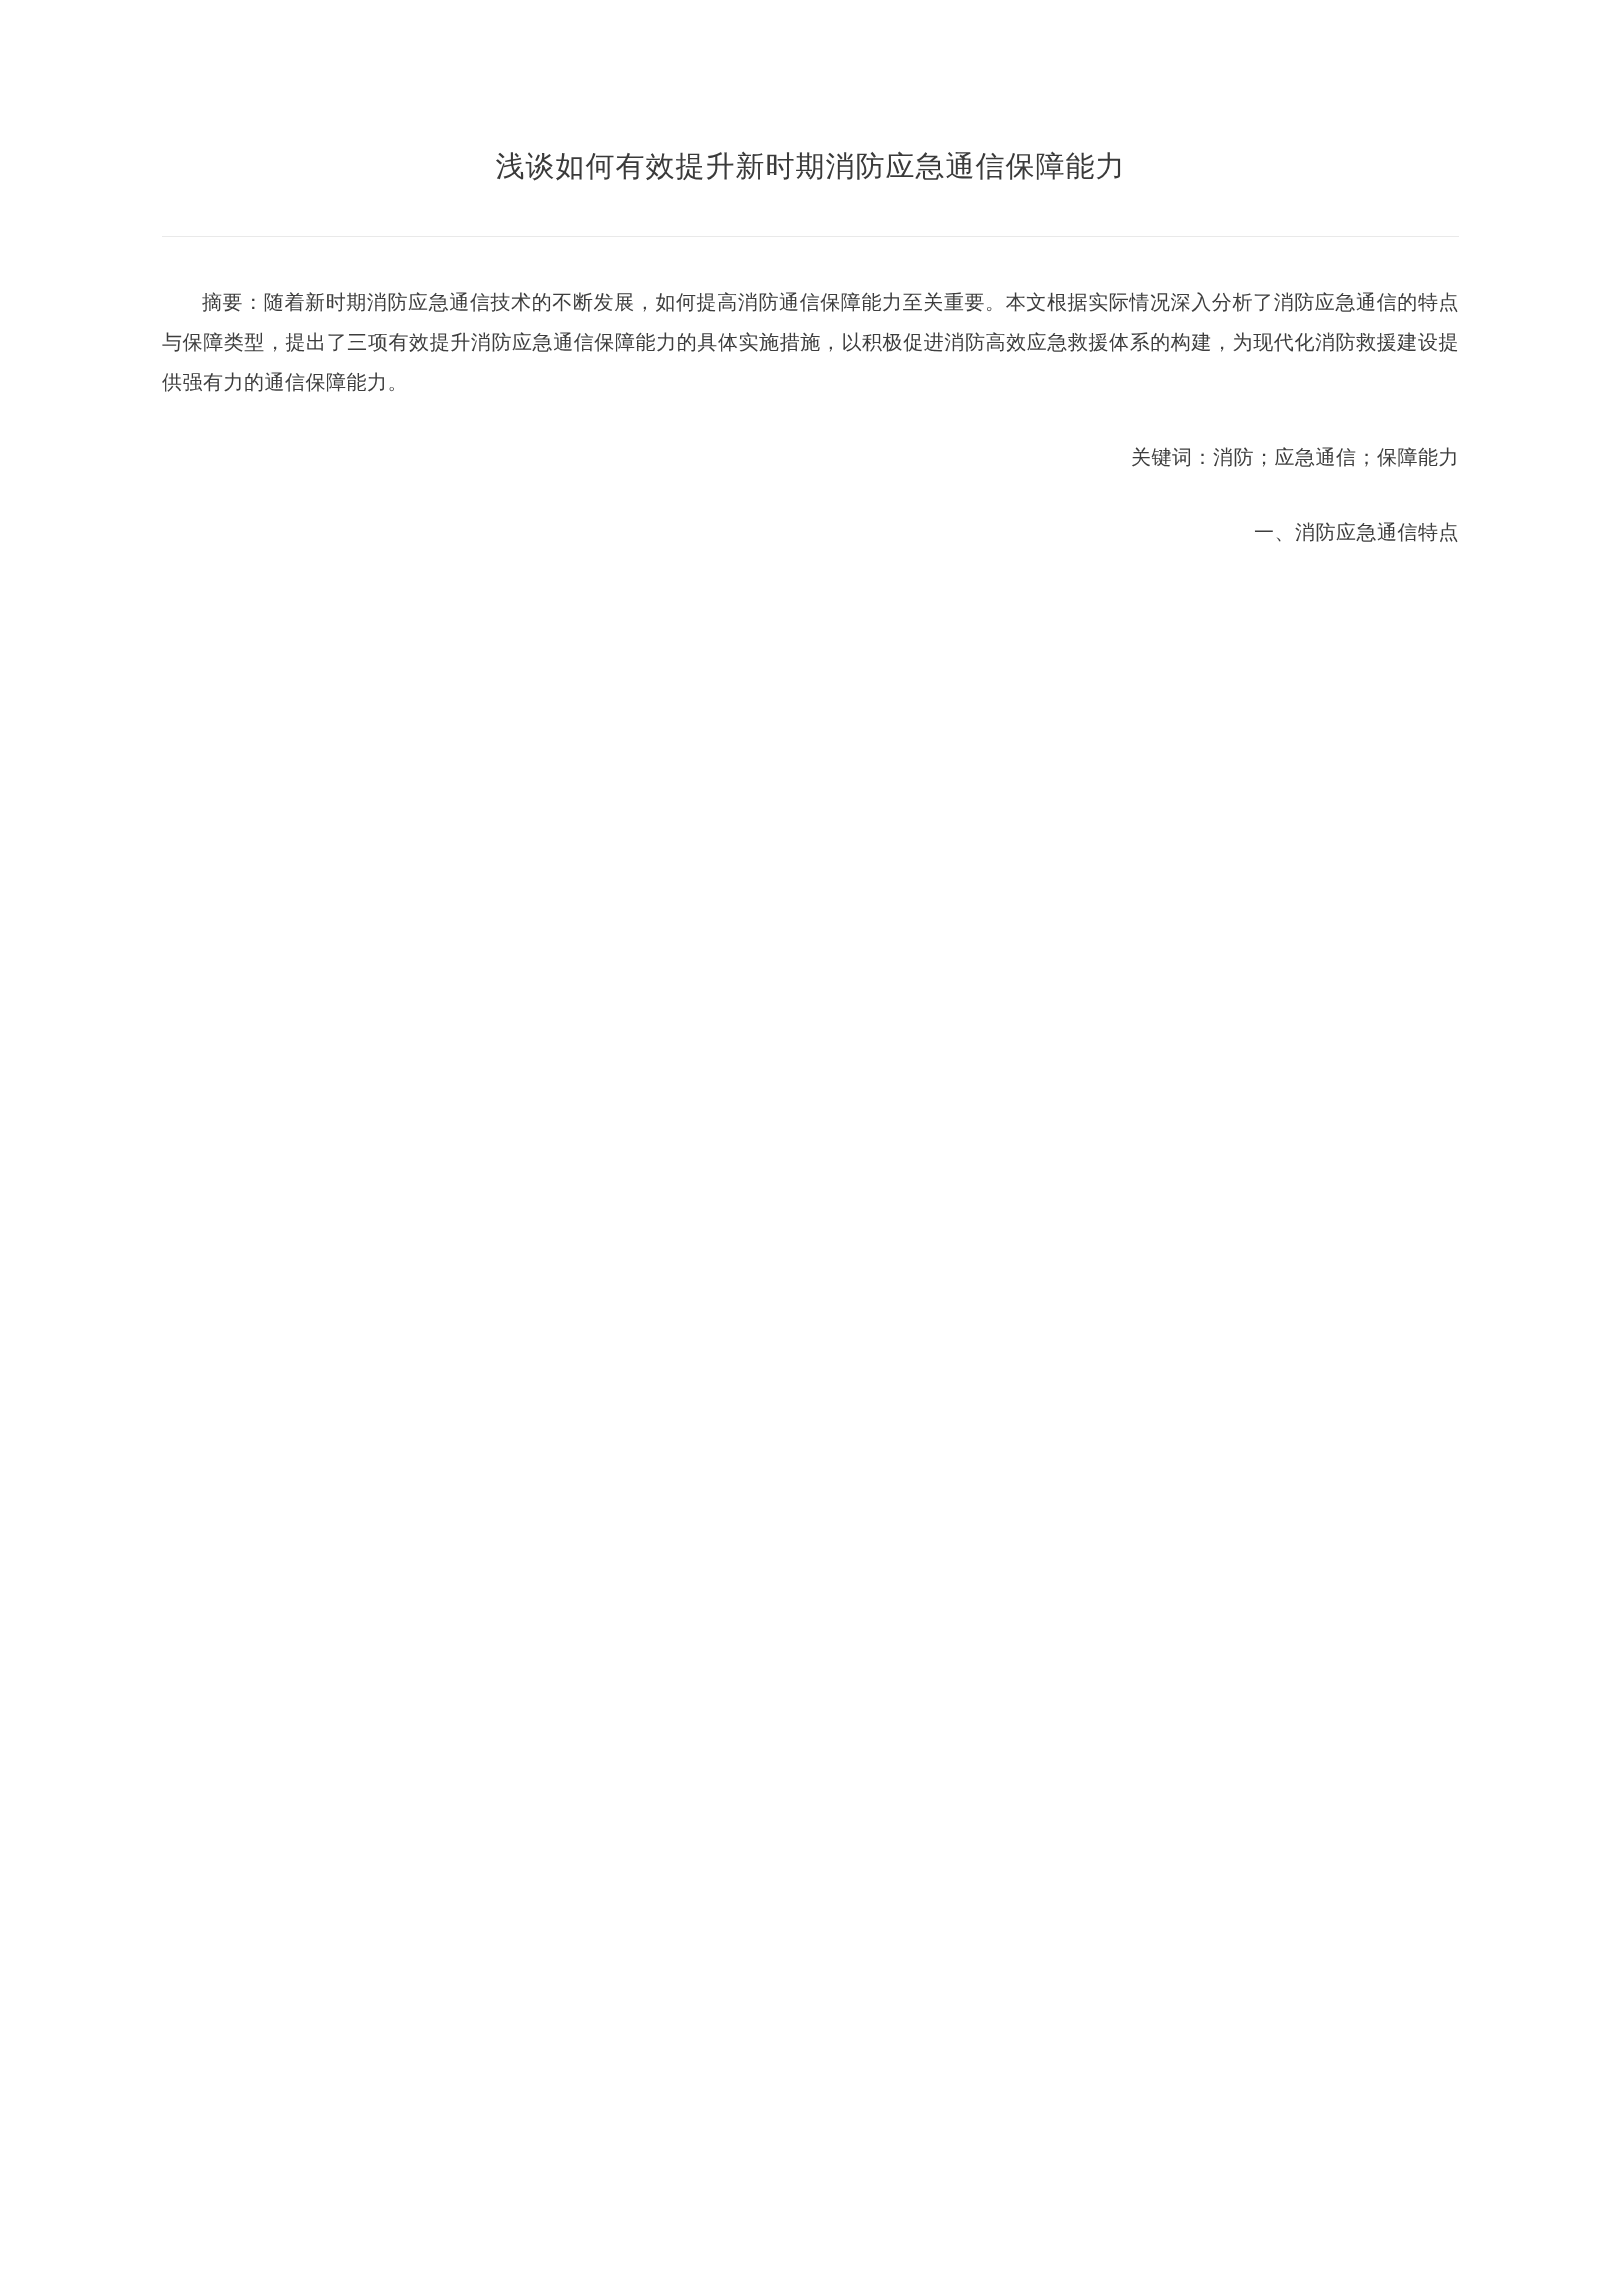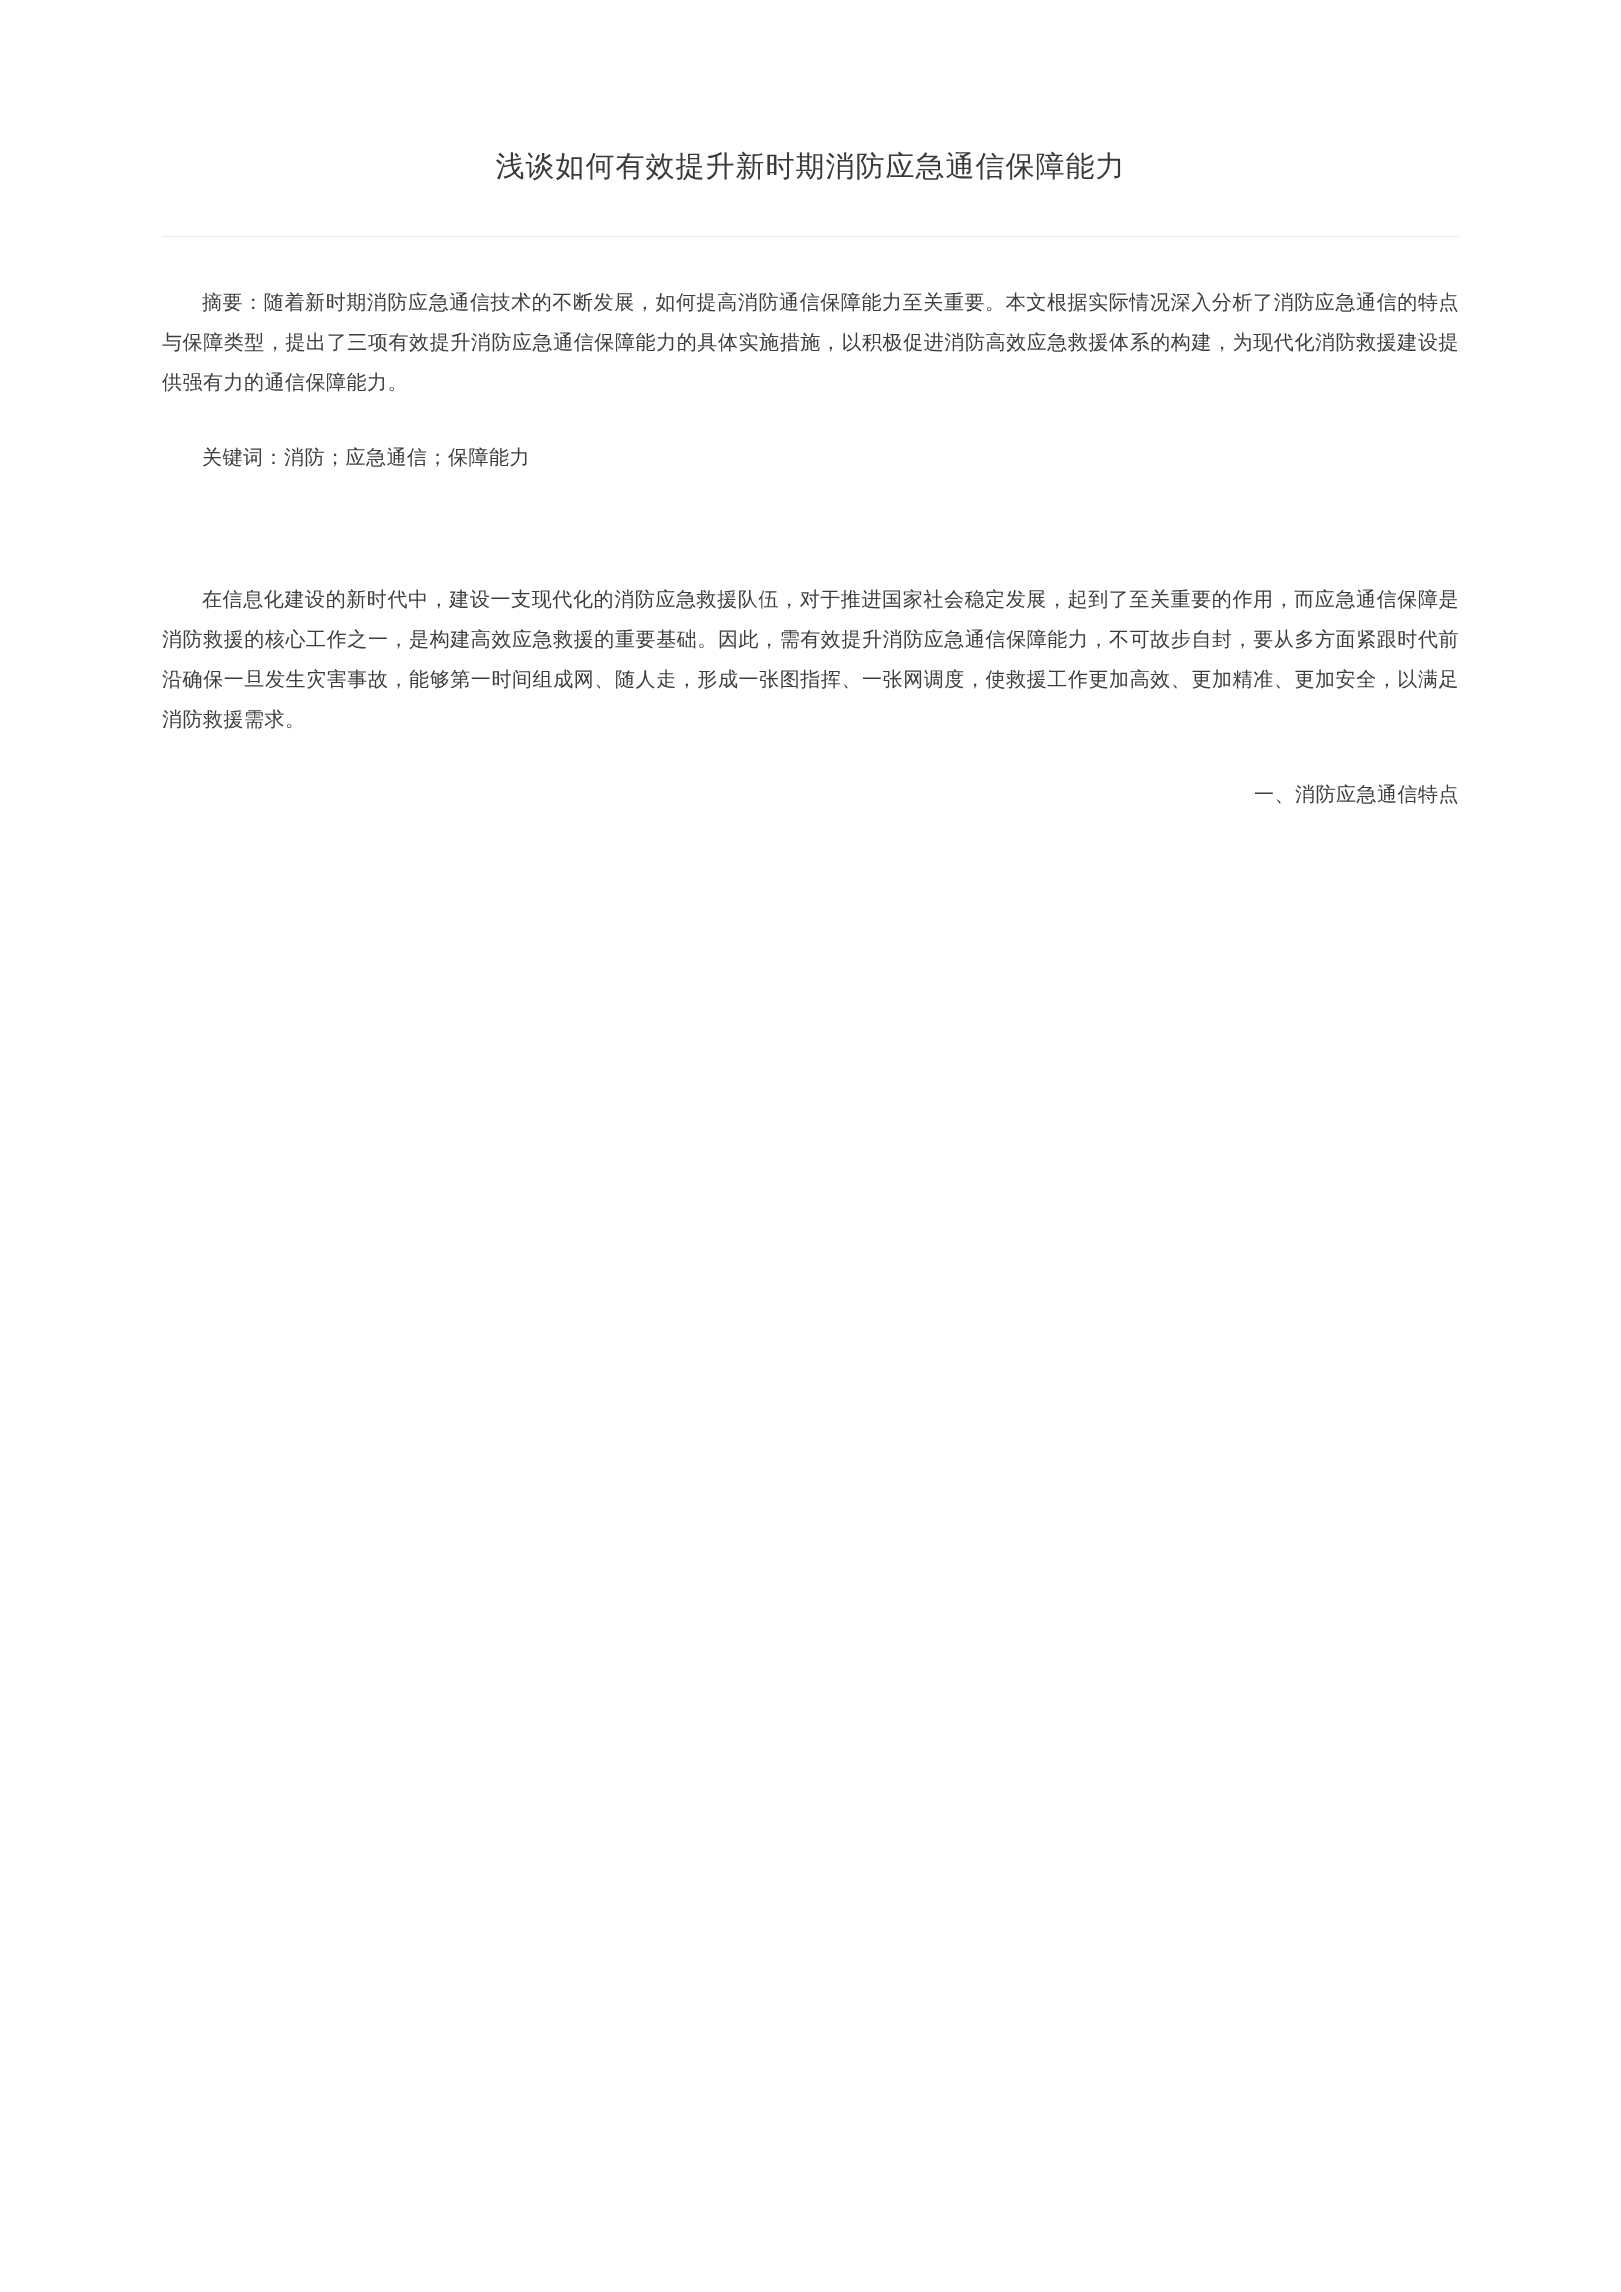--- a/index.html
+++ b/index.html
@@ -41,38 +41,37 @@
     text-indent: 2em;
     margin: 0 0 35px 0;
     color: #3d3d3d;
     letter-spacing: 0.5px;
     word-break: break-all;
   }
   .para.gap-before {
     margin-top: 102px;
   }
   .para.keywords {
-    text-align: left;
+    text-align: right;
   }
   .para.section-heading {
     text-align: right;
   }
 </style>
 </head>
 <body>
 
 <div class="page">
 
   <h1 class="doc-title">浅谈如何有效提升新时期消防应急通信保障能力</h1>
 
   <hr class="title-divider">
 
   <p class="para">摘要：随着新时期消防应急通信技术的不断发展，如何提高消防通信保障能力至关重要。本文根据实际情况深入分析了消防应急通信的特点与保障类型，提出了三项有效提升消防应急通信保障能力的具体实施措施，以积极促进消防高效应急救援体系的构建，为现代化消防救援建设提供强有力的通信保障能力。</p>
 
   <p class="para keywords">关键词：消防；应急通信；保障能力</p>
 
-  <p class="para gap-before">在信息化建设的新时代中，建设一支现代化的消防应急救援队伍，对于推进国家社会稳定发展，起到了至关重要的作用，而应急通信保障是消防救援的核心工作之一，是构建高效应急救援的重要基础。因此，需有效提升消防应急通信保障能力，不可故步自封，要从多方面紧跟时代前沿确保一旦发生灾害事故，能够第一时间组成网、随人走，形成一张图指挥、一张网调度，使救援工作更加高效、更加精准、更加安全，以满足消防救援需求。</p>
 
   <p class="para section-heading">一、消防应急通信特点</p>
 
 
 </div>
 
 
 </body></html>

